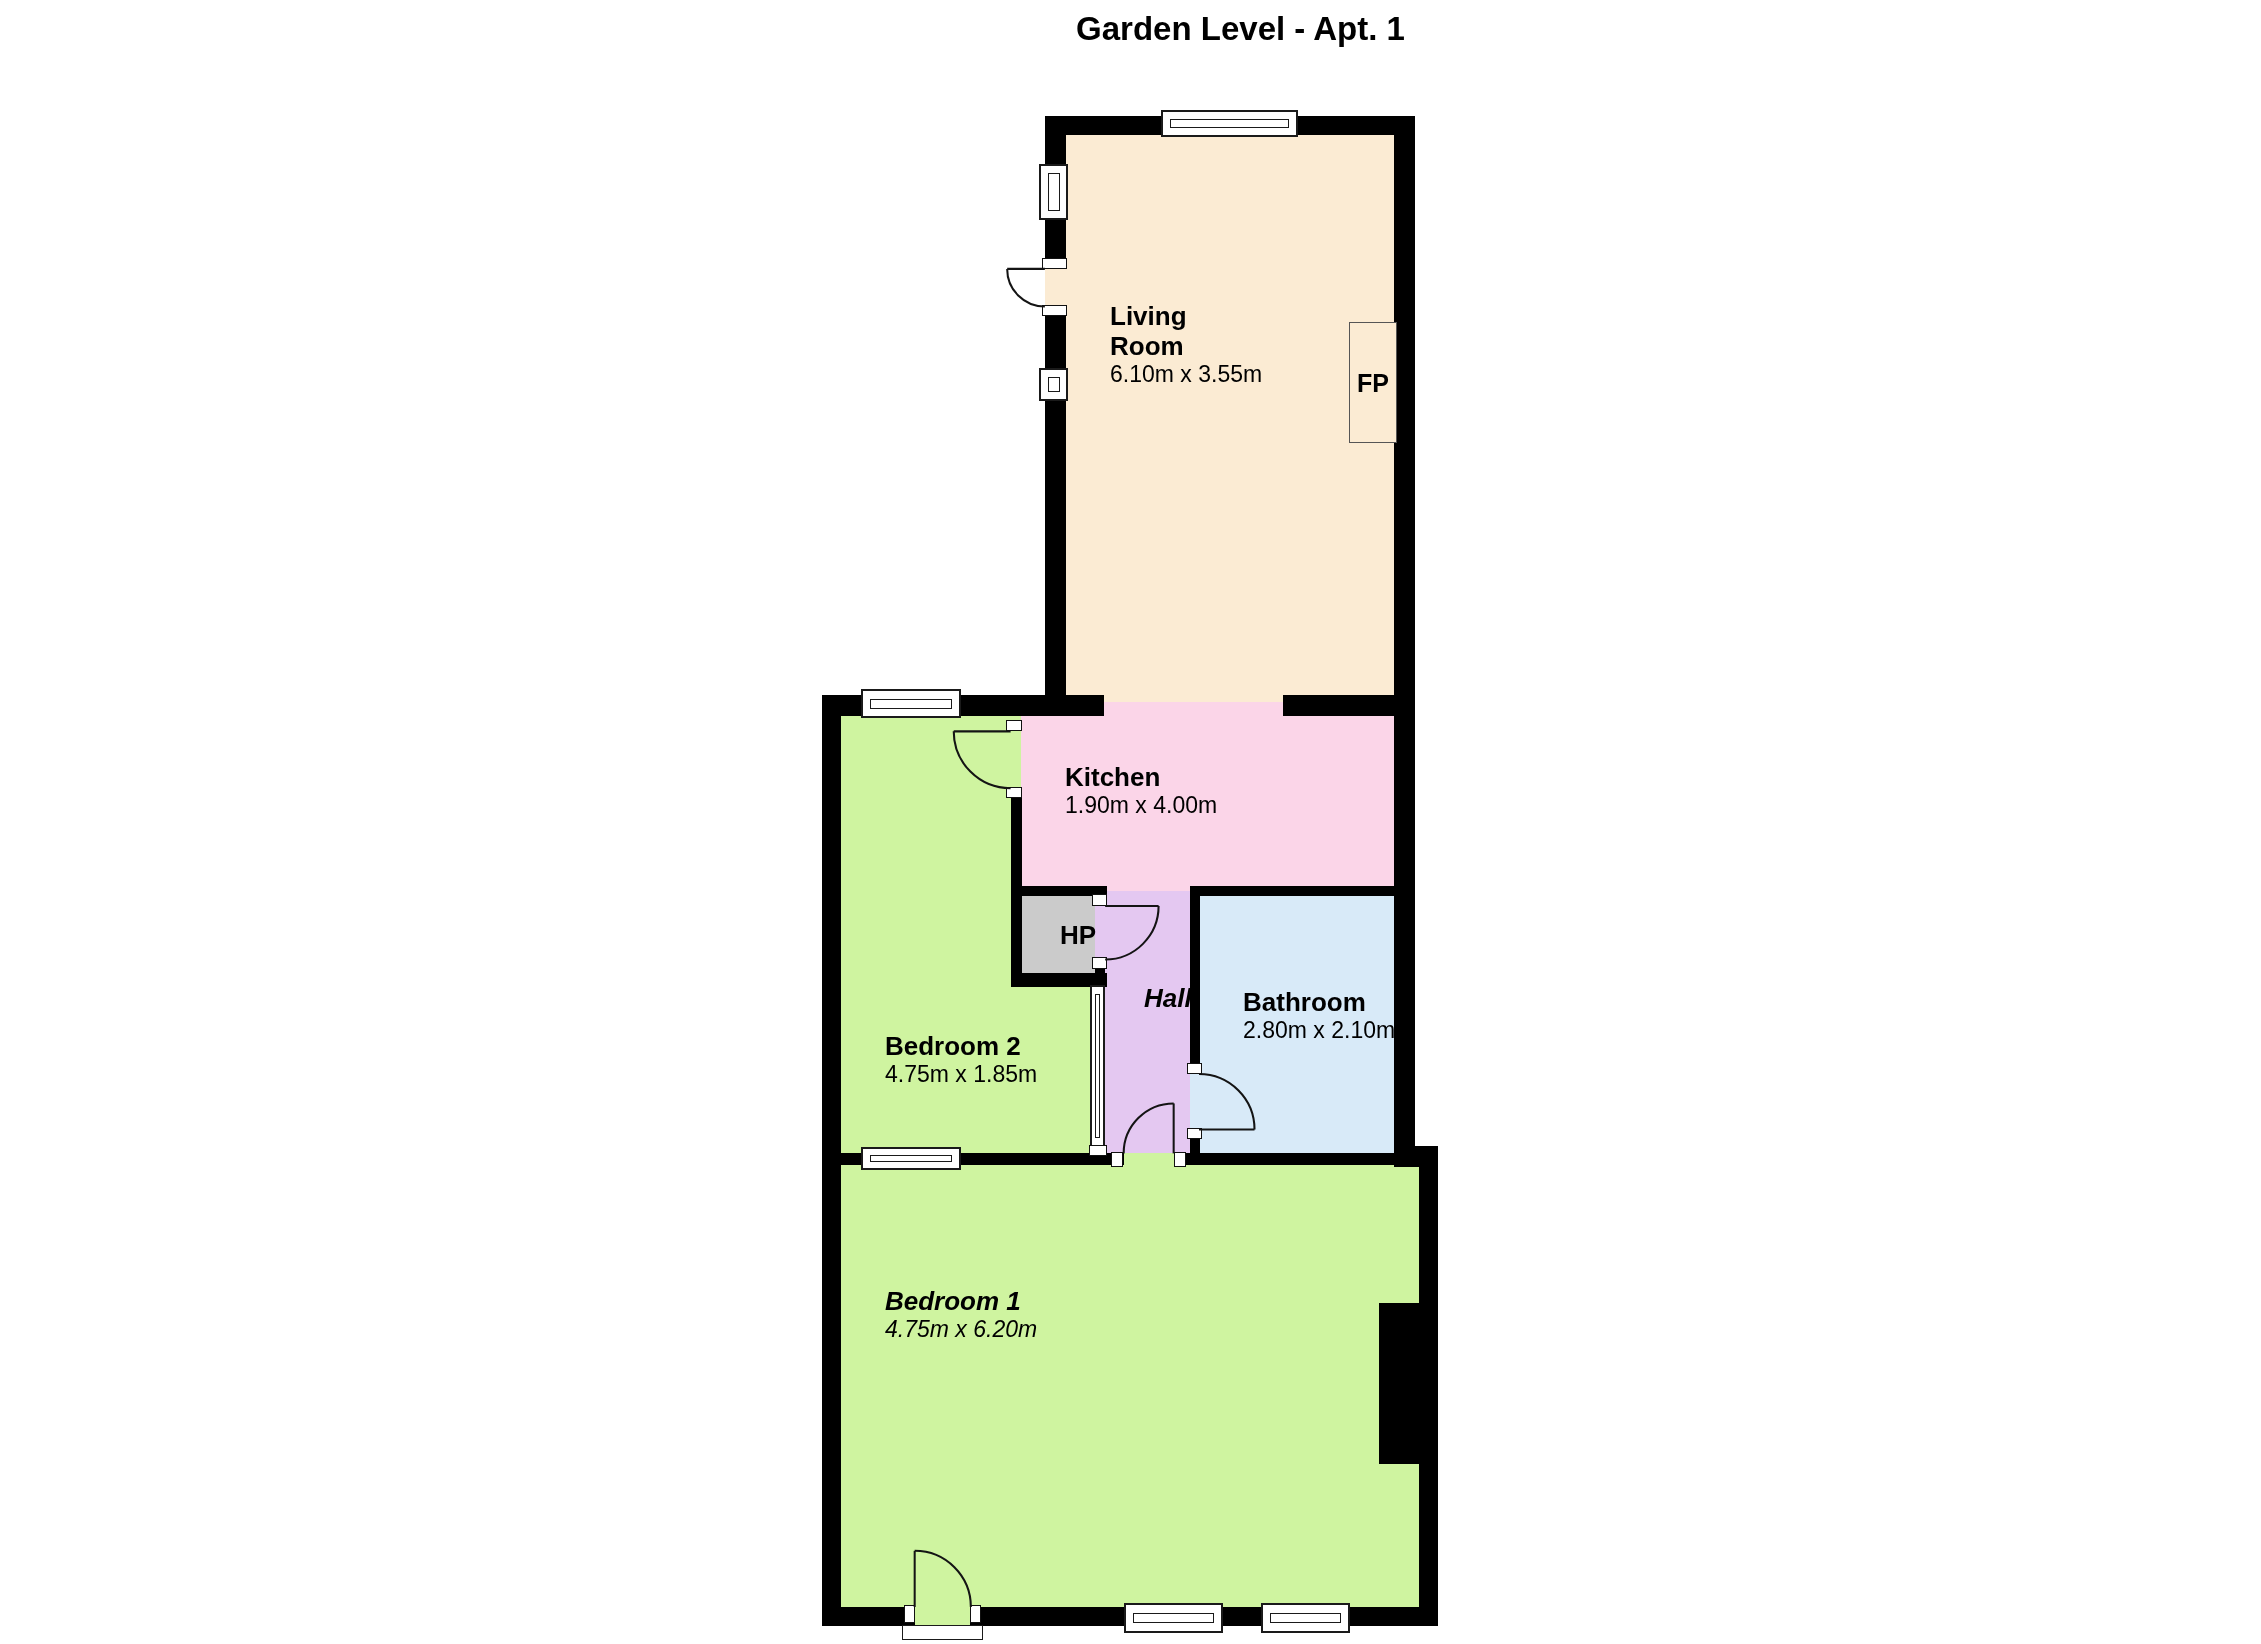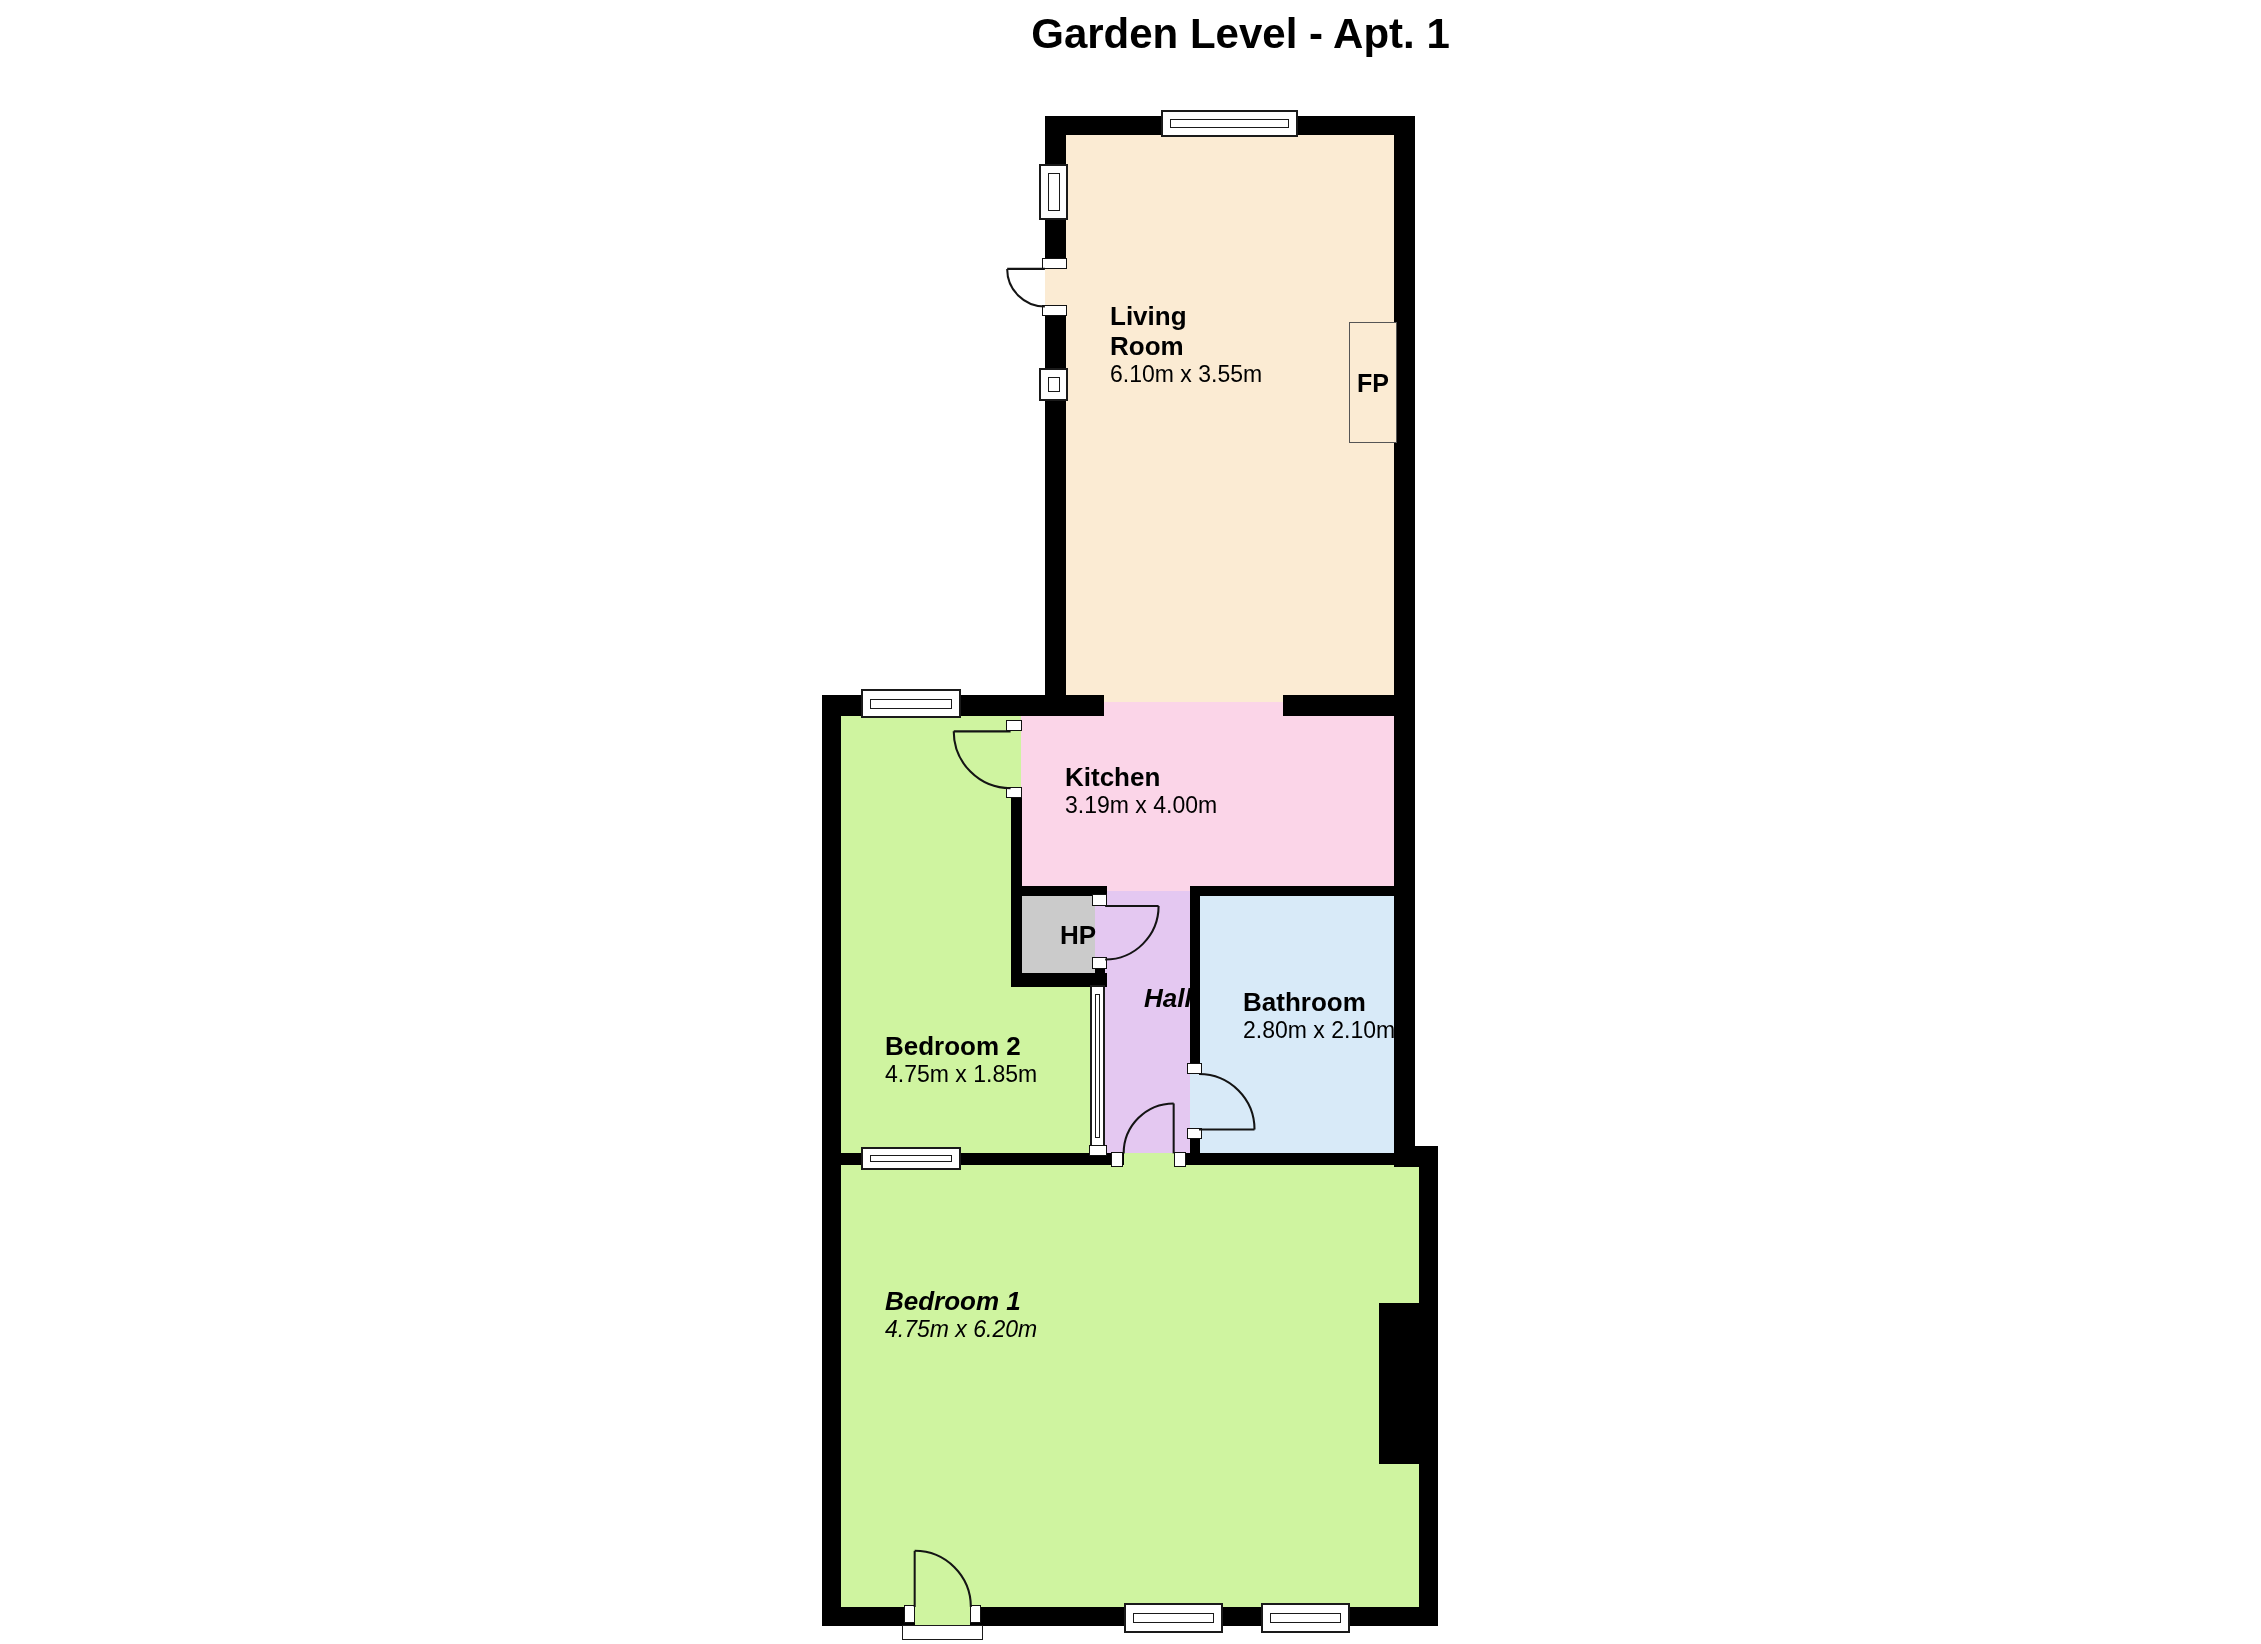--- a/index.html
+++ b/index.html
@@ -15,21 +15,21 @@
   .jamb{position:absolute;background:#fff;border:1.4px solid #111;box-sizing:border-box;z-index:5;}
   .sill{position:absolute;background:#fff;border:1.4px solid #1a1a1a;box-sizing:border-box;z-index:5;}
   #doors{position:absolute;left:0;top:0;z-index:6;}
   .label{position:absolute;z-index:7;text-align:left;color:#000;padding-left:44px;}
   .room-name{font-weight:bold;font-size:26px;line-height:30px;}
   .room-dims{font-size:23px;line-height:26px;}
   .fpbox{position:absolute;border:1.4px solid #555;box-sizing:border-box;z-index:5;
          display:flex;align-items:center;justify-content:center;margin-top:17px;}
   .fpbox .room-name{font-size:25px;}
   #title{position:absolute;left:898px;top:9.6px;width:685px;text-align:center;
-         font-size:42px;font-weight:bold;z-index:8;}
+         font-size:33px;font-weight:bold;z-index:8;}
 </style>
 </head>
 <body>
 
 <div id="plan">
 
   <div class="fill" style="left: 1055px; top: 123px; width: 349px; height: 589px; background-color: rgb(251, 235, 211);"></div>
   <div class="fill" style="left: 1014px; top: 702px; width: 384px; height: 192px; background-color: rgb(251, 213, 232);"></div>
   <div class="fill" style="left: 833px; top: 706px; width: 188px; height: 456px; background-color: rgb(207, 244, 160);"></div>
   <div class="fill" style="left: 1014px; top: 980px; width: 86px; height: 180px; background-color: rgb(207, 244, 160);"></div>
@@ -126,21 +126,21 @@
   <div id="title">Garden Level - Apt. 1</div>
 
   <div class="label" style="left:1066px;top:301px;width:329px;">
     <div class="room-name">Living</div>
     <div class="room-name">Room</div>
     <div class="room-dims">6.10m x 3.55m</div>
   </div>
 
   <div class="label" style="left:1021px;top:762px;width:375px;">
     <div class="room-name">Kitchen</div>
-    <div class="room-dims">3.19m x 4.00m</div>
+    <div class="room-dims">1.90m x 4.00m</div>
   </div>
 
   <div class="label" style="left:1199px;top:987px;width:197px;">
     <div class="room-name">Bathroom</div>
     <div class="room-dims">2.80m x 2.10m</div>
   </div>
 
   <div class="label" style="left:1100px;top:983px;width:96px;font-style:italic;">
     <div class="room-name">Hall</div>
   </div>

